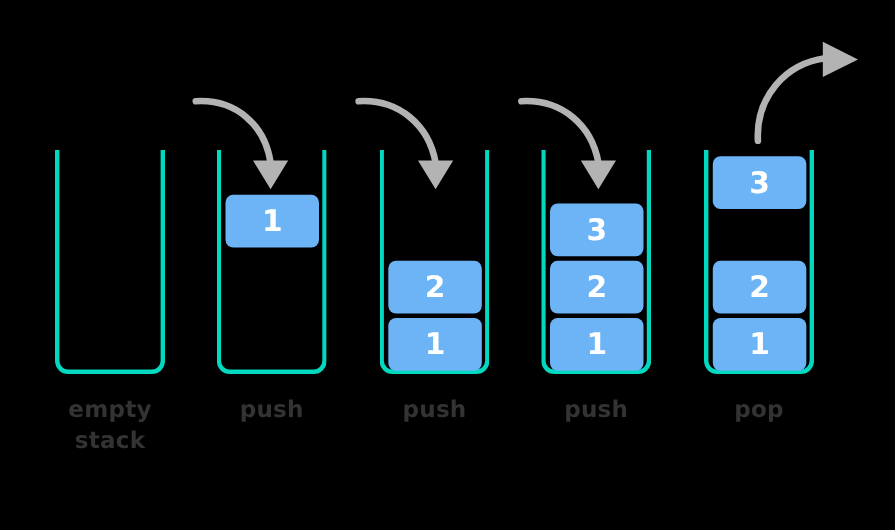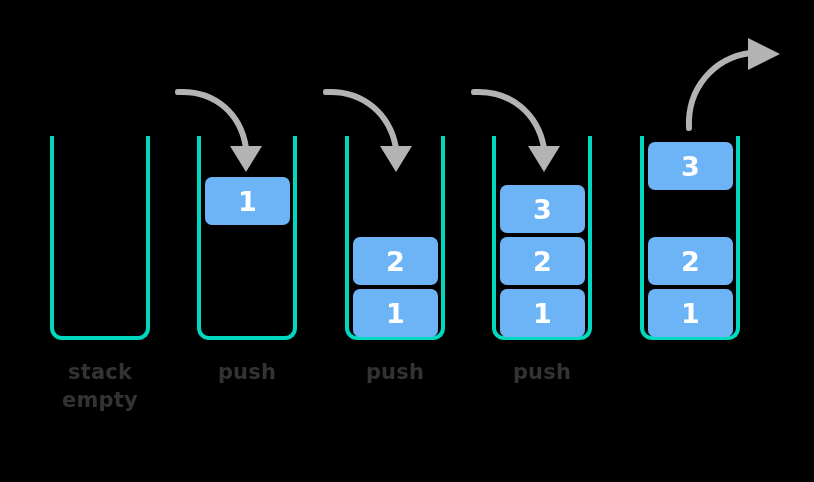--- a/index.html
+++ b/index.html
@@ -110,22 +110,22 @@
     <g>
       <path d="M 689 128 C 687 88 714 58 750 53" fill="none" stroke="#b3b3b3" stroke-width="6" stroke-linecap="round"></path>
       <path d="M 748 38 L 780 54 L 748 70 Z" fill="#b3b3b3"></path>
     </g>
   </svg>
 
   <div class="column" style="left:45px;">
     <div class="tube"></div>
     <div class="blocks"></div>
     <div class="caption">
+      <div>empty</div>
       <div>stack</div>
-      <div>empty</div>
     </div>
   </div>
 
   <div class="column" style="left:192px;">
     <div class="tube"></div>
     <div class="blocks">
       <div class="block" style="top:41px;">1</div>
     </div>
     <div class="caption">
       <div>push</div>
@@ -155,15 +155,18 @@
     </div>
   </div>
 
   <div class="column" style="left:635px;">
     <div class="tube"></div>
     <div class="blocks">
       <div class="block" style="top:6px;">3</div>
       <div class="block" style="top:101px;">2</div>
       <div class="block" style="top:153px;">1</div>
     </div>
+    <div class="caption">
+      <div>pop</div>
+    </div>
   </div>
 
 </div>
 
 </body></html>

